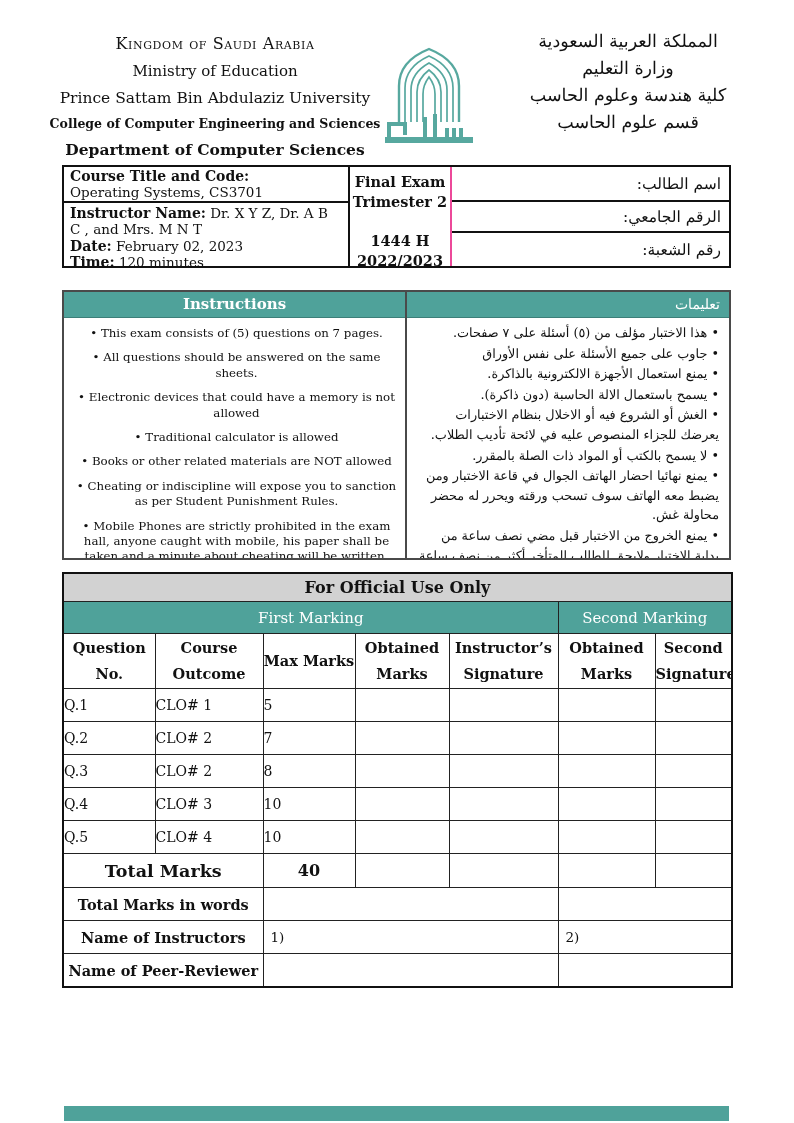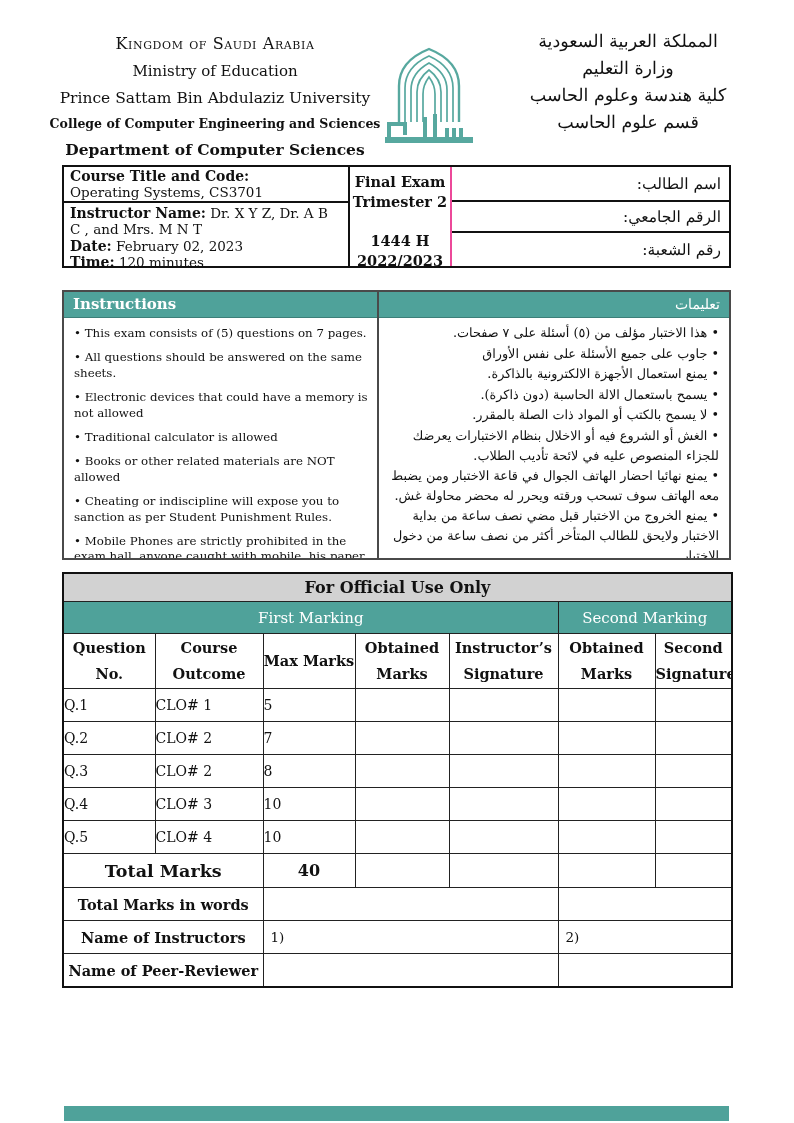--- a/index.html
+++ b/index.html
@@ -36,22 +36,22 @@
                 text-align:center; font-weight:bold; font-size:14.5px; padding-top:5px; line-height:20px; }
   .course-mid .yr { margin-top:19px; }
   .course-right { flex:1; display:flex; flex-direction:column; direction:rtl; }
   .course-right .fld { border-bottom:2px solid #111; display:flex; align-items:center;
                        padding:0 8px; font-size:15.5px; }
   .fld-1 { height:33px; } .fld-2 { height:29px; } .fld-3 { flex:1; border-bottom:none !important; }
 
   
   .instr { position:absolute; left:62px; top:290px; width:665px; height:266px;
            border:2px solid #4a4a4a; display:flex; background:#fff; }
-  .instr-en { width:315px; border-right:2px solid #4a4a4a; box-sizing:border-box;
-              display:flex; flex-direction:column; }
+  .instr-en { width:343px; border-right:2px solid #4a4a4a; box-sizing:border-box;
+              display:flex; flex-direction:column;text-align:center; }
   .instr-ar { flex:1; display:flex; flex-direction:column; }
   .instr-head { height:25px; background:#4fa29a; color:#fff; line-height:25px;
                 padding:0 9px; border-bottom:1px solid #3c7f79; }
   .instr-head-en { font-weight:bold; font-size:15px; }
   .instr-head-ar { text-align:right; direction:rtl; font-size:14px; }
   .instr-list { list-style:none; margin:0; padding:8px 6px 0 10px; overflow:hidden; }
   .instr-list li::before { content:"\2022\00a0"; }
   .instr-list-en li { font-size:11.8px; line-height:15.4px; margin-bottom:9px; }
   .instr-list-en li:nth-child(7), .instr-list-en li:nth-child(8),
   .instr-list-en li:nth-child(9) { margin-bottom:2px; }
@@ -172,22 +172,22 @@
 
       </ul>
     </div>
     <div class="instr-ar">
       <div class="instr-head instr-head-ar">تعليمات</div>
       <ul class="instr-list instr-list-ar">
         <li>هذا الاختبار مؤلف من (٥) أسئلة على ٧ صفحات.</li>
         <li>جاوب على جميع الأسئلة على نفس الأوراق</li>
         <li>يمنع استعمال الأجهزة الالكترونية بالذاكرة.</li>
         <li>يسمح باستعمال الالة الحاسبة (دون ذاكرة).</li>
+        <li>الغش أو الشروع فيه أو الاخلال بنظام الاختبارات يعرضك للجزاء المنصوص عليه في لائحة تأديب الطلاب.</li>
         <li>لا يسمح بالكتب أو المواد ذات الصلة بالمقرر.</li>
-        <li>الغش أو الشروع فيه أو الاخلال بنظام الاختبارات يعرضك للجزاء المنصوص عليه في لائحة تأديب الطلاب.</li>
         <li>يمنع نهائيا احضار الهاتف الجوال في قاعة الاختبار ومن يضبط معه الهاتف سوف تسحب ورقته ويحرر له محضر محاولة غش.</li>
         <li>يمنع الخروج من الاختبار قبل مضي نصف ساعة من بداية الاختبار ولايحق للطالب المتأخر أكثر من نصف ساعة من دخول الاختبار.</li>
 
       </ul>
     </div>
   </div>
 
   <table class="marks">
     <colgroup>
       <col style="width:92px">

